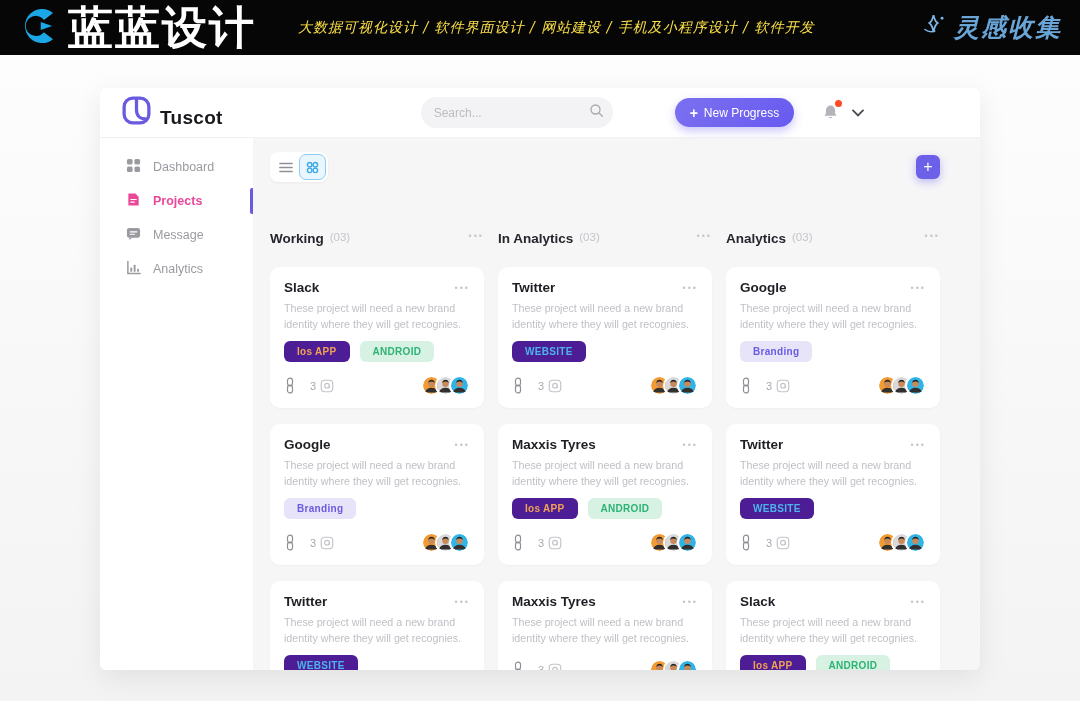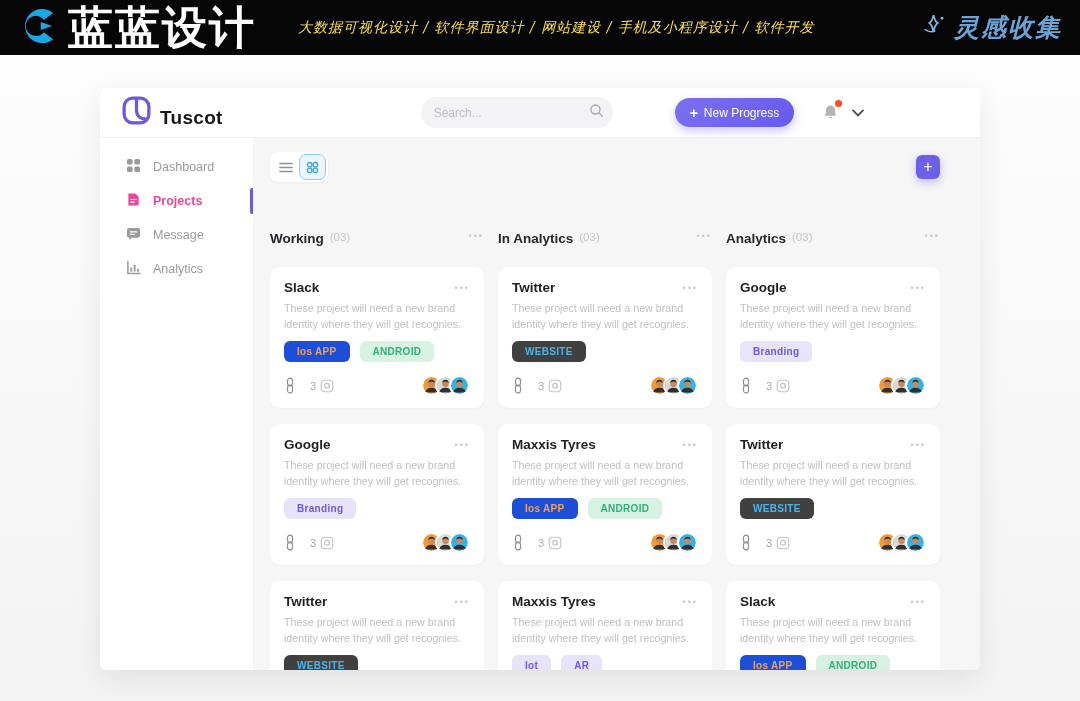--- a/index.html
+++ b/index.html
@@ -66,23 +66,23 @@
   .col-title { font-size:13.5px; font-weight:bold; color:#26262c; }
   .col-count { font-size:11.5px; color:#c4c4ca; margin-left:6px; }
   .col-dots, .card-dots { margin-left:auto; color:#c6c6cc; font-size:9px; letter-spacing:2px; cursor:pointer; }
 
   .card { background:#fff; border-radius:10px; padding:13px 14px 12px; min-height:116px; box-shadow:0 1px 2px rgba(0,0,0,.03); cursor:pointer; }
   .card-head { display:flex; align-items:center; }
   .card-title { font-size:13.5px; font-weight:bold; color:#1e1e24; }
   .card-desc { font-size:10.7px; line-height:1.5; color:#bfbfc6; margin:5px 0 9px; width:182px; }
   .tag-row { display:flex; gap:10px; }
   .tag { font-size:10px; font-weight:bold; padding:5px 13px; border-radius:6px; letter-spacing:.3px; }
-  .tag.orange { background:#1d4ed8; color:#f2a254;border-radius:6px; }
+  .tag.orange { background:#4c1d95; color:#f2a254;border-radius:6px; }
   .tag.green  { background:#d7f1e2; color:#2eb376; }
-  .tag.blue   { background:#404040; color:#4cb4ea; }
+  .tag.blue   { background:#4c1d95; color:#4cb4ea; }
   .tag.purple { background:#e7e4f9; color:#6a5ae0; }
   .card-foot { display:flex; align-items:center; margin-top:13px; }
   .foot-icon { display:flex; align-items:center; }
   .foot-count { font-size:11px; color:#a9a9b0; margin:0 4px 0 14px; }
   .avatars { margin-left:auto; display:flex; }
   .avatar { width:21px; height:21px; border-radius:50%; overflow:hidden; border:2px solid #fff; flex:none; }
   .avatar + .avatar { margin-left:-7px; }
   .avatar svg, .hdr-avatar svg { display:block; width:100%; height:100%; }
 </style>
 </head>
@@ -483,24 +483,20 @@
                   </span>
                 </span>
               </div>
             </div>
             <div class="card">
               <div class="card-head">
                 <span class="card-title">Maxxis Tyres</span>
                 <span class="card-dots">•••</span>
               </div>
               <p class="card-desc">These project will need a new brand identity where they will get recognies.</p>
-              <div class="tag-row">
-                <span class="tag purple">Iot</span>
-                <span class="tag purple">AR</span>
-              </div>
               <div class="card-foot">
                 <span class="foot-icon">
                   <svg viewBox="0 0 16 23" width="12" height="17">
                     <rect x="4.6" y="1.5" width="6.8" height="10.5" rx="3.4" fill="none" stroke="#8f8f97" stroke-width="1.6"></rect>
                     <rect x="4.6" y="11" width="6.8" height="10.5" rx="3.4" fill="none" stroke="#8f8f97" stroke-width="1.6"></rect>
                   </svg>
                 </span>
                 <span class="foot-count">3</span>
                 <span class="foot-icon">
                   <svg viewBox="0 0 18 18" width="14" height="14">

